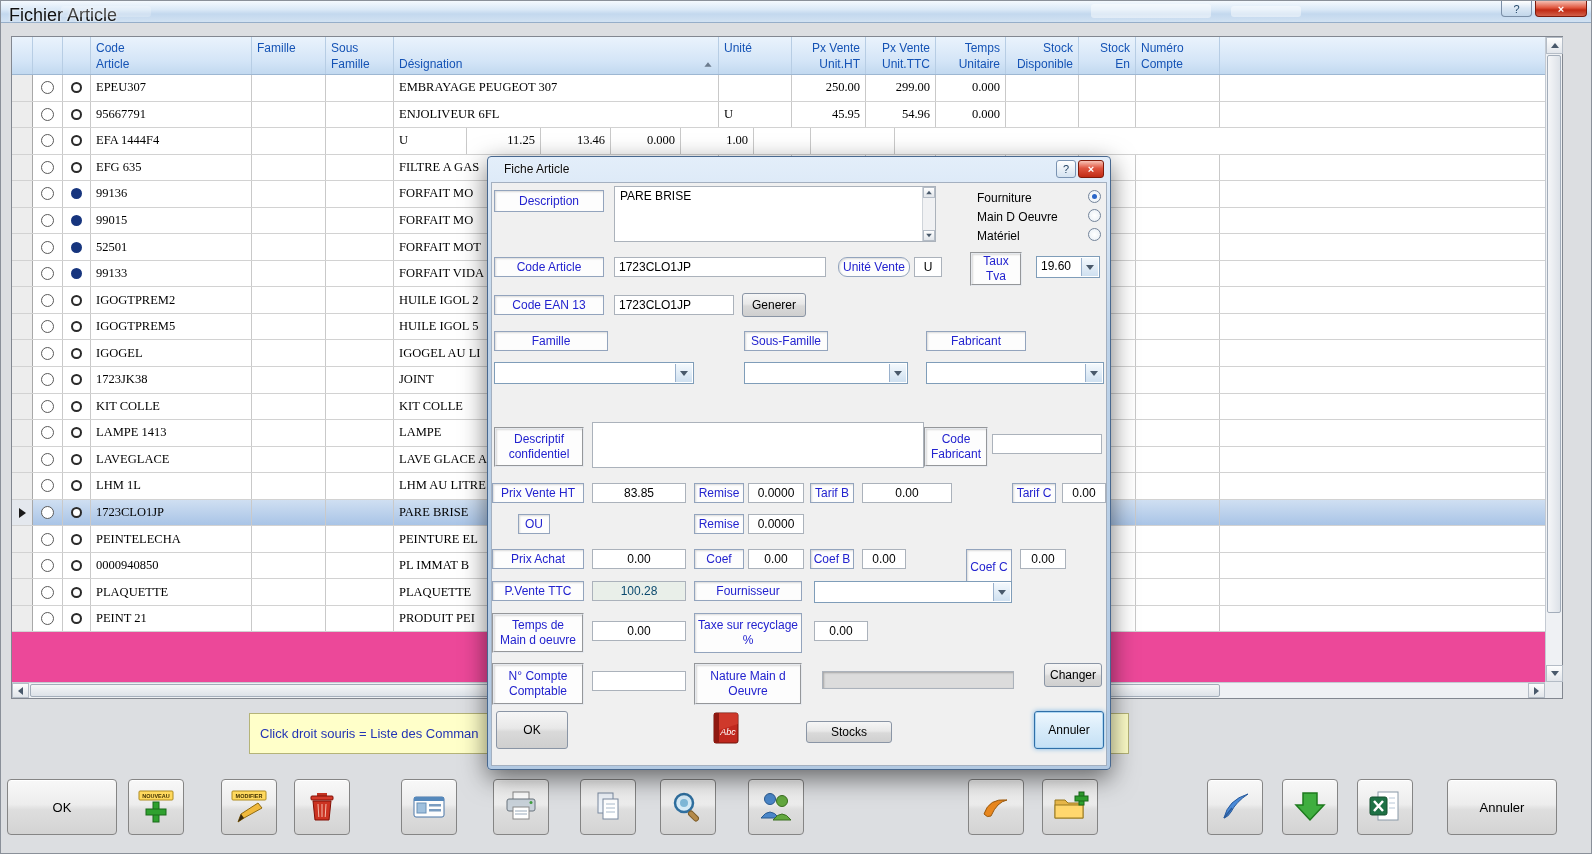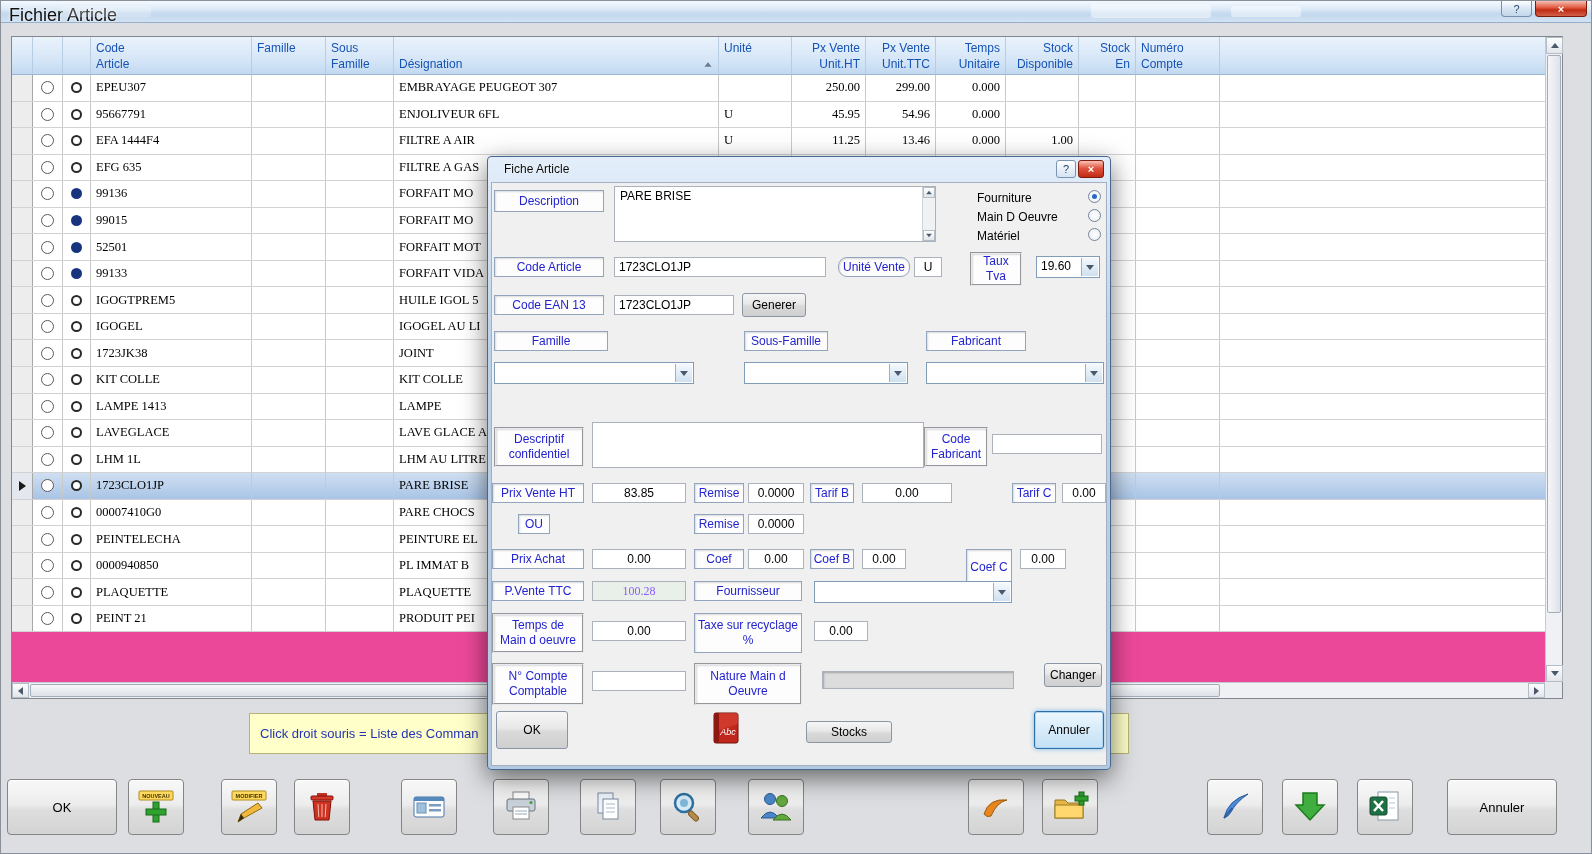--- a/index.html
+++ b/index.html
@@ -81,21 +81,21 @@
   .dlg-help { left:568px; width:20px; background:linear-gradient(#ffffff,#d5e3f1); border:1px solid #7a93b2; color:#1c3d5f; }
   .dlg-close { left:590px; width:26px; background:linear-gradient(#f8c3b6,#e05540 45%,#c02b15); border:1px solid #801a0a; color:#fff; font-weight:bold; }
   .dlg-content { position:absolute; left:3px; top:25px; right:3px; bottom:3px; background:#f0f0f0; border:1px solid #a4b0c0; }
   .dlbl { position:absolute; background:#fdfdfd; border:1px solid #93a4bd; box-shadow:inset 1px 1px 2px rgba(0,0,0,.14);
     color:#2323cf; display:flex; align-items:center; justify-content:center; text-align:center;
     font-size:12px; white-space:pre-line; line-height:1.25; }
   .dlbl.etched { border:2px groove #e6e9ee; }
   .dinp { position:absolute; background:#fff; border:1px solid #abb2bb; font-size:12px; padding:1px 4px;
     display:flex; align-items:center; overflow:hidden; white-space:nowrap; }
   .dinp.center { justify-content:center; }
-  .dinp.green { color:#8b5cf6; background:#e9efe9; justify-content:center;font-family:Liberation Serif, serif; }
+  .dinp.green { color:#0c4a6e; background:#e9efe9; justify-content:center; }
   .dinp.disabled { background:#dcdcdc; box-shadow:inset 1px 1px 2px rgba(0,0,0,.25); }
   .dta { position:absolute; background:#fff; border:1px solid #abb2bb; font-size:12px; padding:2px 16px 2px 5px; }
   .mini-scroll { position:absolute; right:0; top:0; bottom:0; width:13px; background:#f0f1f3; border-left:1px solid #cfd4da; }
   .ms-btn { position:absolute; left:0; width:12px; height:11px; background:linear-gradient(#fff,#e1e5ea);
     border:1px solid #b4bcc6; display:flex; align-items:center; justify-content:center; }
   .ms-btn .tri-up, .ms-btn .tri-down { transform:scale(.7); }
   .ddd { position:absolute; background:#fff; border:1px solid #7f9db9; }
   .dd-text { position:absolute; left:4px; top:2px; font-size:12px; }
   .dd-btn { position:absolute; right:1px; top:1px; bottom:1px; width:17px;
     background:linear-gradient(#f4f9fd,#cfe0f0); border-left:1px solid #9ab1cc;
@@ -210,21 +210,20 @@
           </div>
           <div class="c cen w-r1">
             <span class="radio"></span>
           </div>
           <div class="c cen w-r2">
             <span class="radio2"></span>
           </div>
           <div class="c w-code">EFA 1444F4</div>
           <div class="c w-fam"></div>
           <div class="c w-sfam"></div>
-          <div class="c w-des">FILTRE A AIR</div>
           <div class="c w-uni">U</div>
           <div class="c w-ht num">11.25</div>
           <div class="c w-ttc num">13.46</div>
           <div class="c w-tps num">0.000</div>
           <div class="c w-sd num">1.00</div>
           <div class="c w-se num"></div>
           <div class="c w-nc"></div>
           <div class="c w-fill"></div>
         </div>
 
@@ -342,20 +341,43 @@
           <div class="c w-uni"></div>
           <div class="c w-ht num"></div>
           <div class="c w-ttc num"></div>
           <div class="c w-tps num"></div>
           <div class="c w-sd num"></div>
           <div class="c w-se num"></div>
           <div class="c w-nc"></div>
           <div class="c w-fill"></div>
         </div>
 
+        <div class="row">
+          <div class="c ind w-ind">
+            <span class="arrow"></span>
+          </div>
+          <div class="c cen w-r1">
+            <span class="radio"></span>
+          </div>
+          <div class="c cen w-r2">
+            <span class="radio2"></span>
+          </div>
+          <div class="c w-code">IGOGTPREM2</div>
+          <div class="c w-fam"></div>
+          <div class="c w-sfam"></div>
+          <div class="c w-des">HUILE IGOL 2</div>
+          <div class="c w-uni"></div>
+          <div class="c w-ht num"></div>
+          <div class="c w-ttc num"></div>
+          <div class="c w-tps num"></div>
+          <div class="c w-sd num"></div>
+          <div class="c w-se num"></div>
+          <div class="c w-nc"></div>
+          <div class="c w-fill"></div>
+        </div>
 
         <div class="row">
           <div class="c ind w-ind">
             <span class="arrow"></span>
           </div>
           <div class="c cen w-r1">
             <span class="radio"></span>
           </div>
           <div class="c cen w-r2">
             <span class="radio2"></span>
@@ -535,43 +557,20 @@
           <div class="c w-uni"></div>
           <div class="c w-ht num"></div>
           <div class="c w-ttc num"></div>
           <div class="c w-tps num"></div>
           <div class="c w-sd num"></div>
           <div class="c w-se num"></div>
           <div class="c w-nc"></div>
           <div class="c w-fill"></div>
         </div>
 
-        <div class="row">
-          <div class="c ind w-ind">
-            <span class="arrow"></span>
-          </div>
-          <div class="c cen w-r1">
-            <span class="radio"></span>
-          </div>
-          <div class="c cen w-r2">
-            <span class="radio2"></span>
-          </div>
-          <div class="c w-code">00007410G0</div>
-          <div class="c w-fam"></div>
-          <div class="c w-sfam"></div>
-          <div class="c w-des">PARE CHOCS</div>
-          <div class="c w-uni"></div>
-          <div class="c w-ht num"></div>
-          <div class="c w-ttc num"></div>
-          <div class="c w-tps num"></div>
-          <div class="c w-sd num"></div>
-          <div class="c w-se num"></div>
-          <div class="c w-nc"></div>
-          <div class="c w-fill"></div>
-        </div>
 
         <div class="row">
           <div class="c ind w-ind">
             <span class="arrow"></span>
           </div>
           <div class="c cen w-r1">
             <span class="radio"></span>
           </div>
           <div class="c cen w-r2">
             <span class="radio2"></span>

